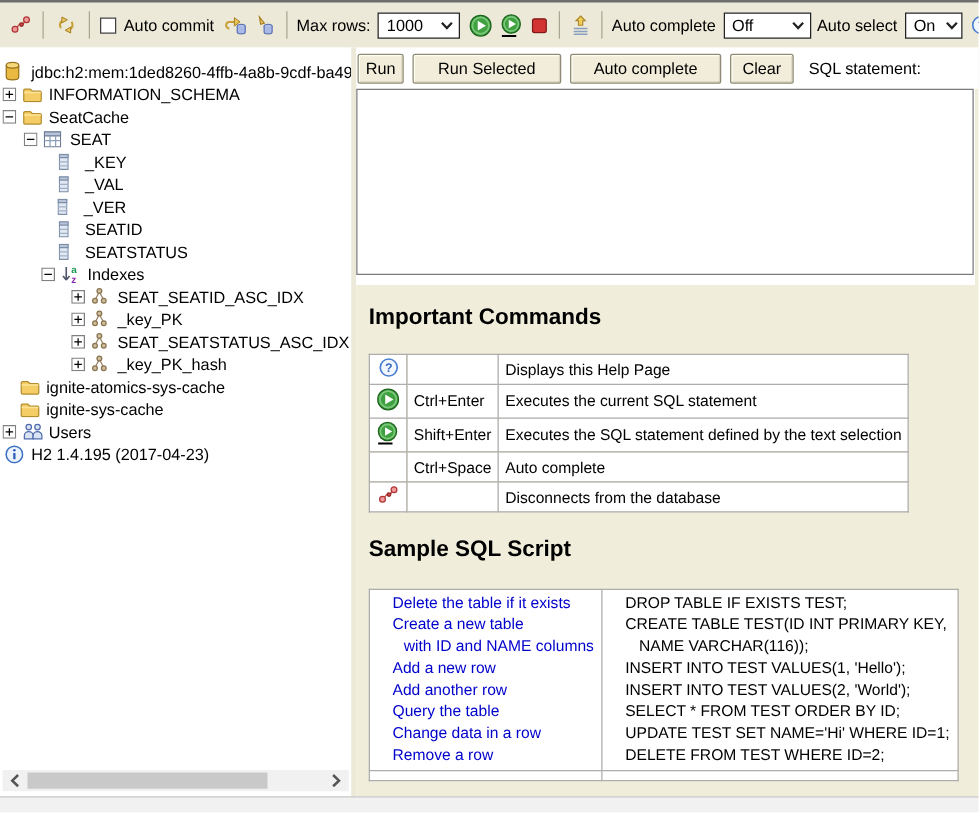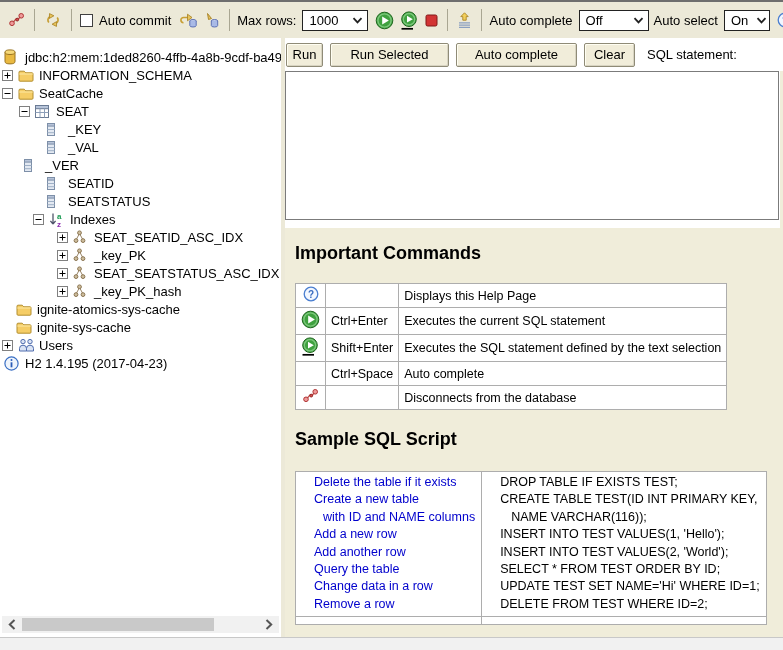--- a/index.html
+++ b/index.html
@@ -250,21 +250,21 @@
         <div class="tree-row" style="padding-left: 47px;">
           <span class="ticon">
             <svg width="8" height="13" viewBox="0 0 8 13">
               <rect x="0.5" y="0.5" width="7" height="12" fill="#e3e9f2" stroke="#7d8fa8"></rect>
               <rect x="0.5" y="0.5" width="7" height="2.6" fill="#b7c4d9" stroke="#7d8fa8"></rect>
               <path d="M0.5 6.5 h7 M0.5 9.7 h7" stroke="#9fb0c6"></path>
             </svg>
           </span>
           <span class="tname">_VAL</span>
         </div>
-        <div class="tree-row" style="padding-left: 24px;">
+        <div class="tree-row" style="padding-left: 46px;">
           <span class="ticon">
             <svg width="8" height="13" viewBox="0 0 8 13">
               <rect x="0.5" y="0.5" width="7" height="12" fill="#e3e9f2" stroke="#7d8fa8"></rect>
               <rect x="0.5" y="0.5" width="7" height="2.6" fill="#b7c4d9" stroke="#7d8fa8"></rect>
               <path d="M0.5 6.5 h7 M0.5 9.7 h7" stroke="#9fb0c6"></path>
             </svg>
           </span>
           <span class="tname">_VER</span>
         </div>
         <div class="tree-row" style="padding-left: 47px;">

